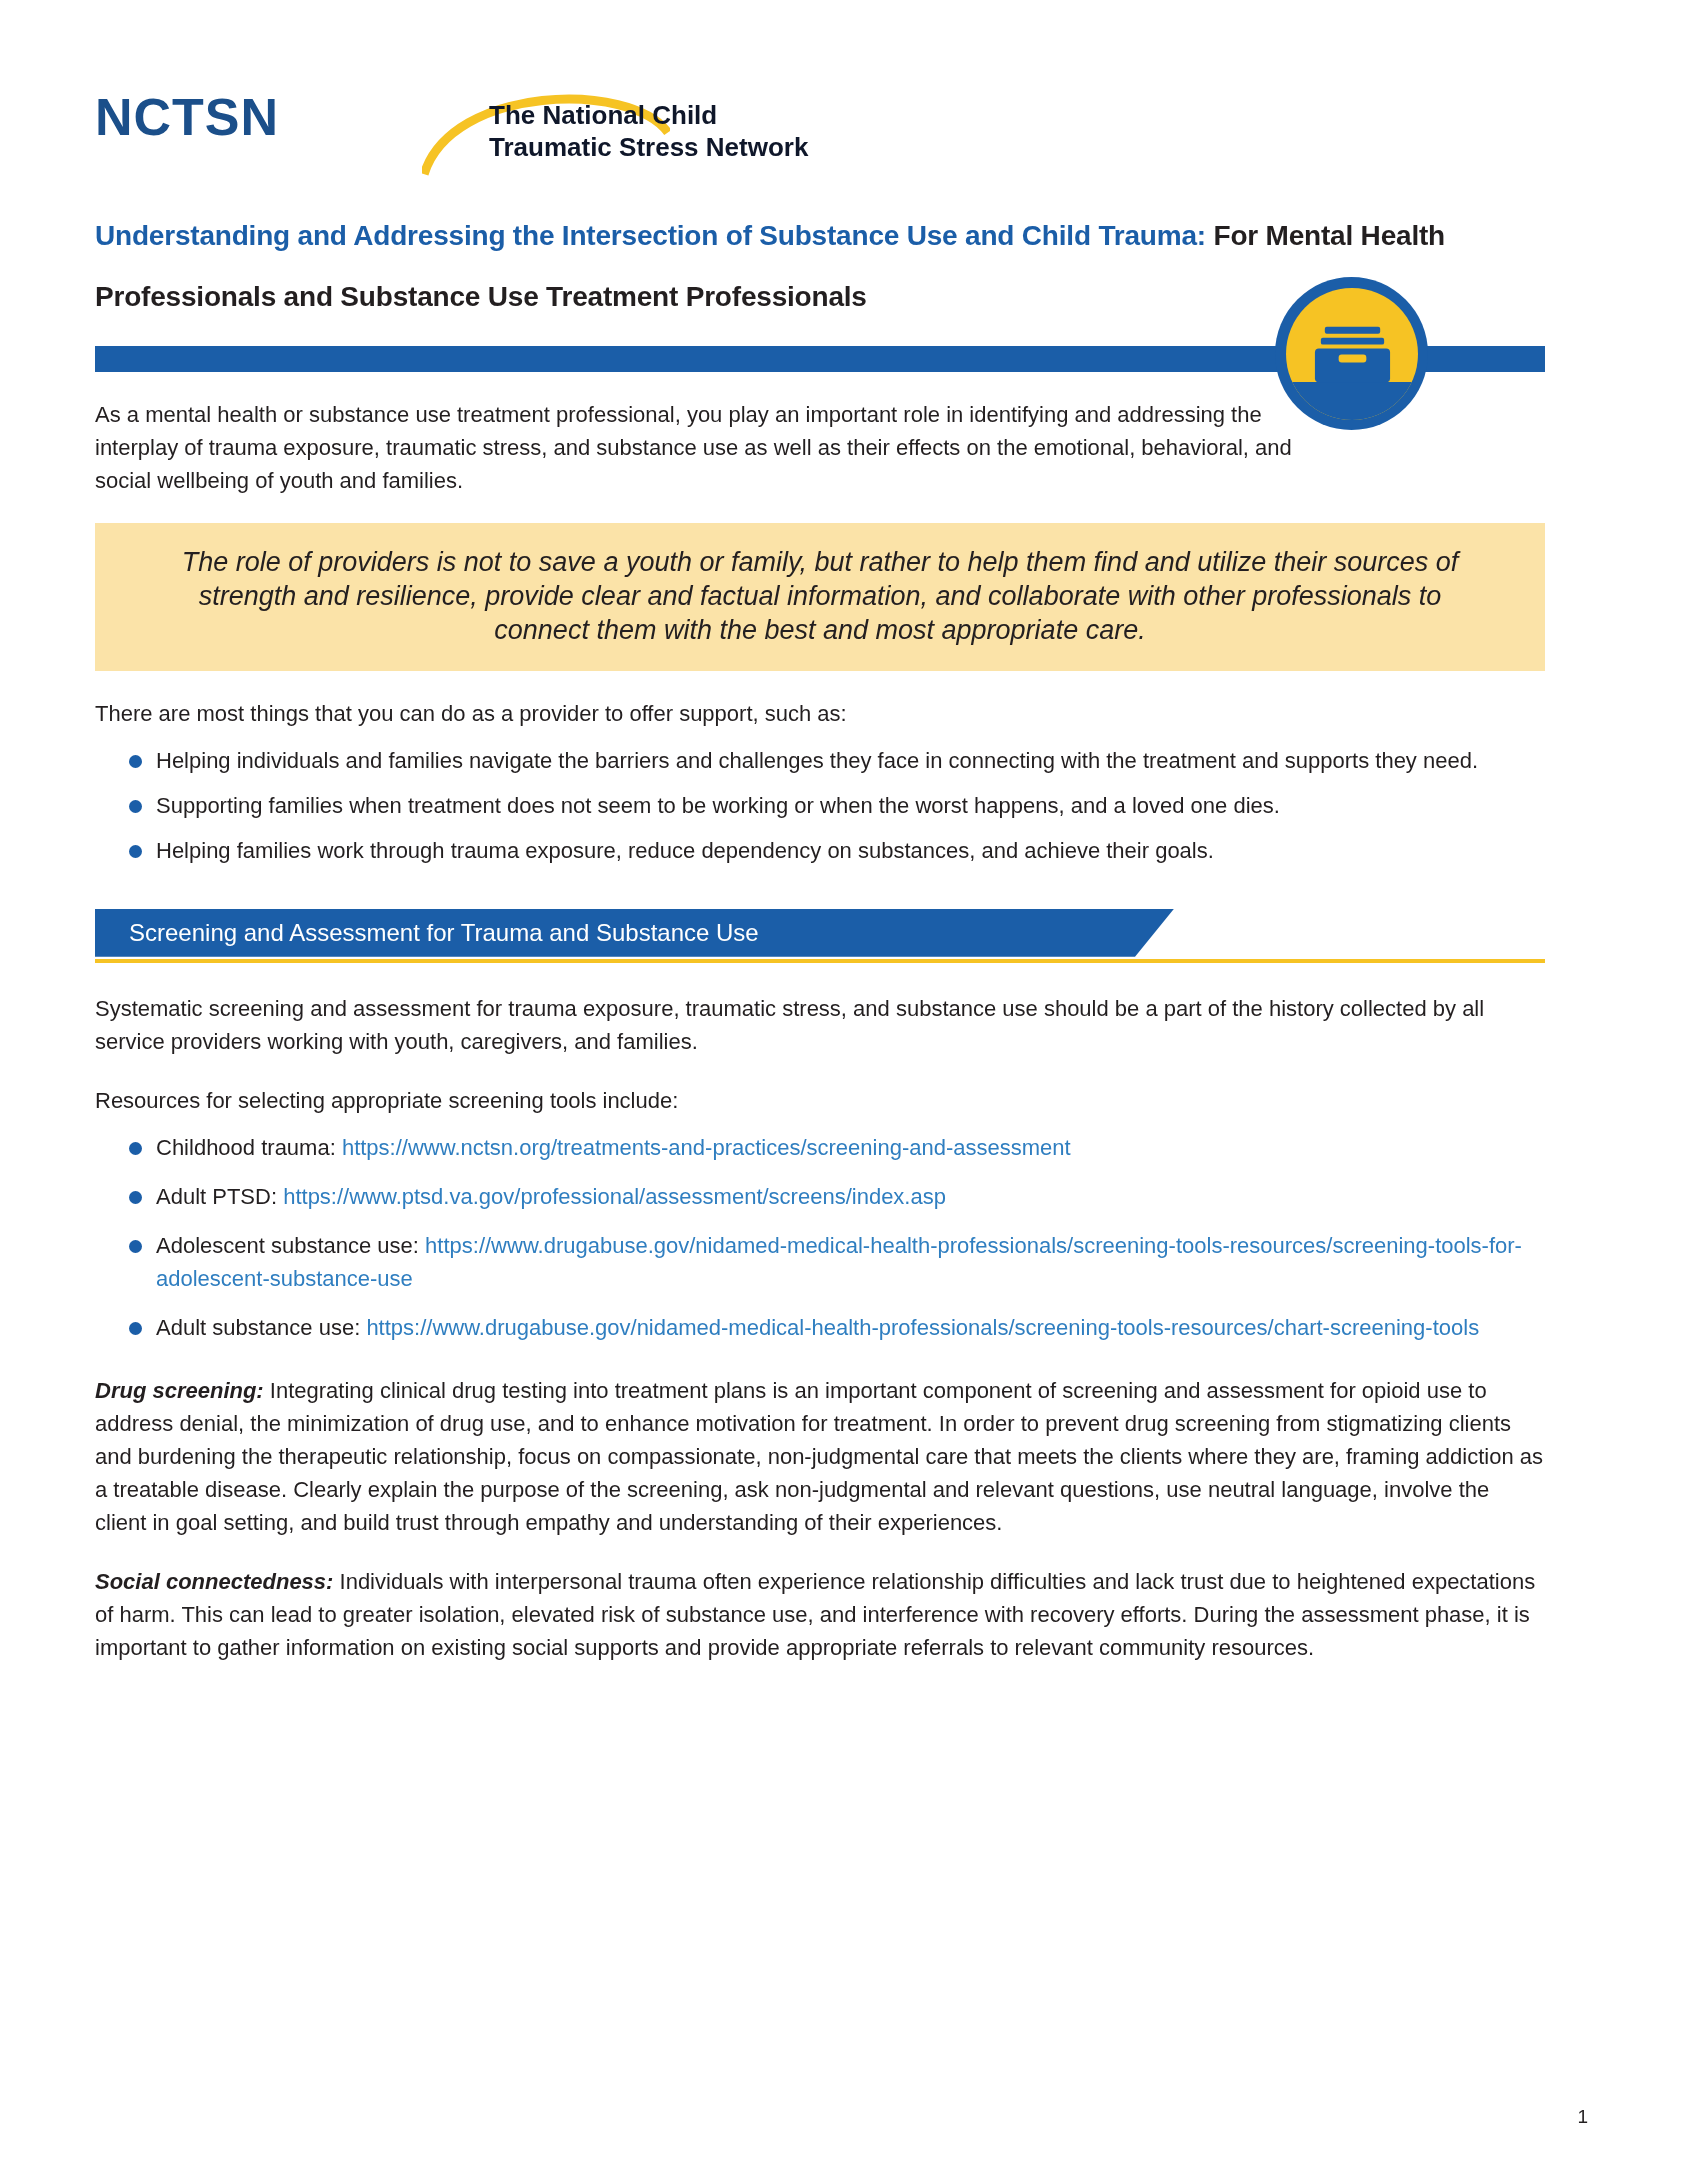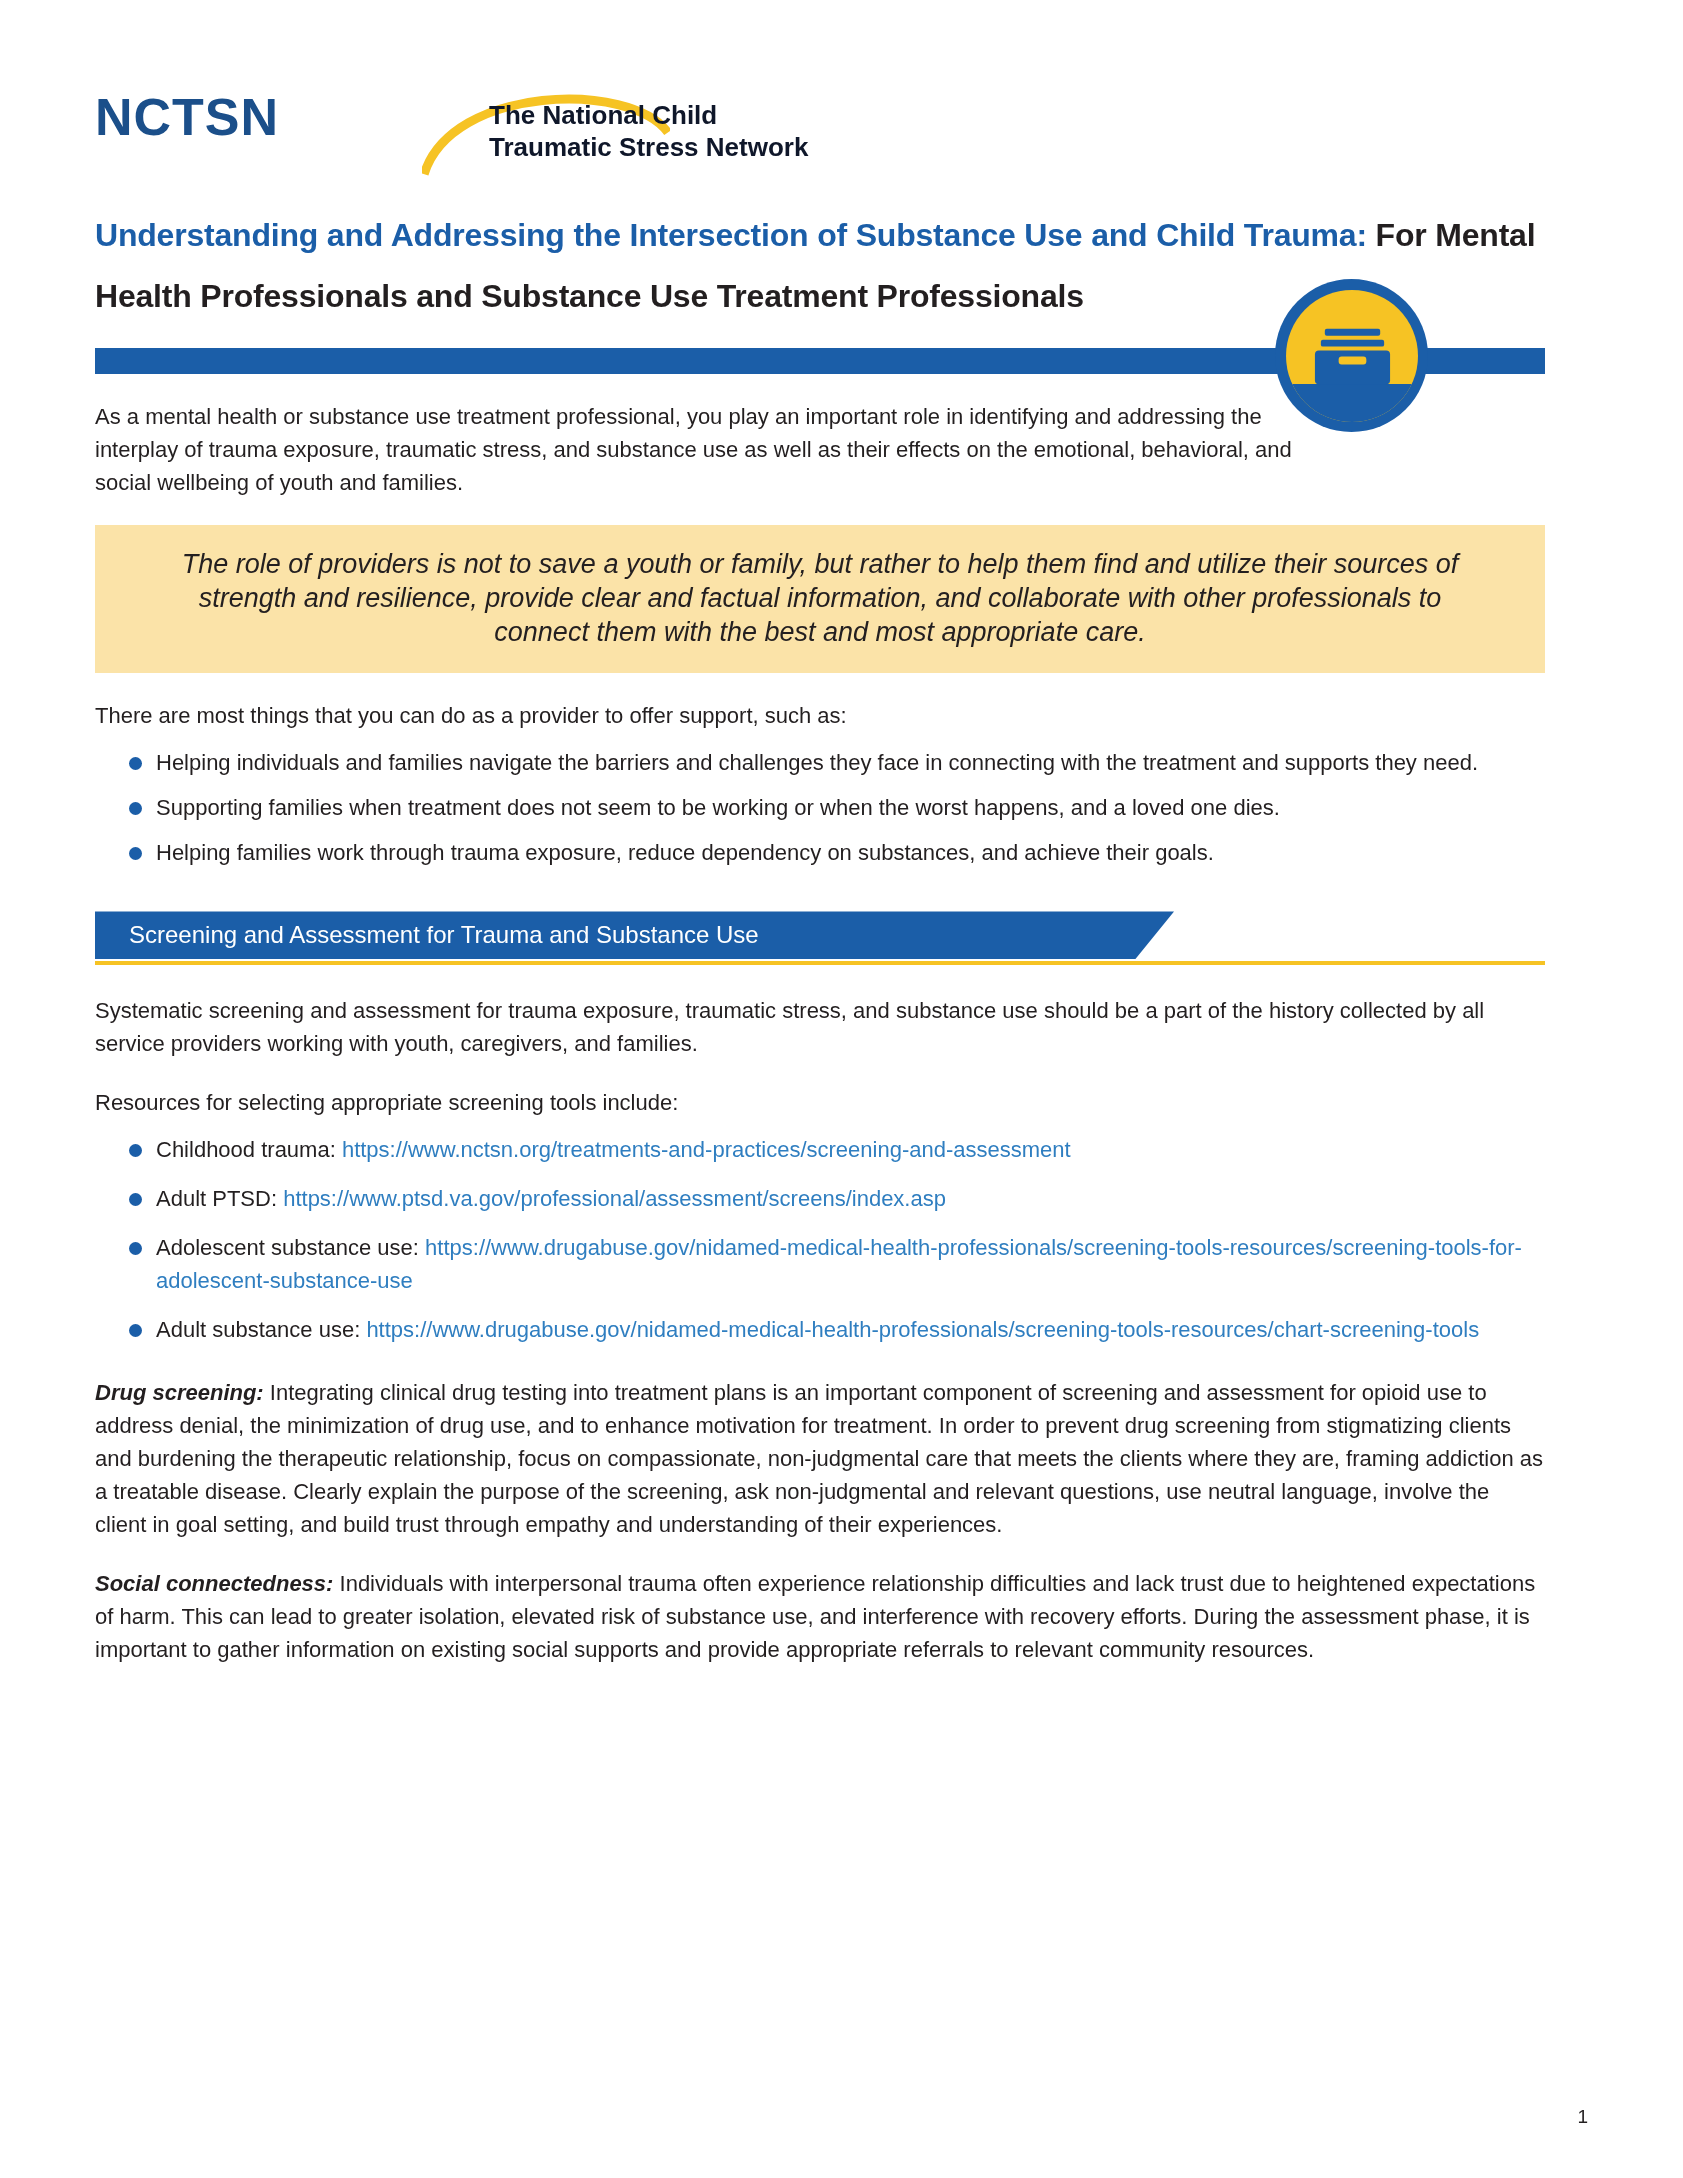--- a/index.html
+++ b/index.html
@@ -62,21 +62,21 @@
     line-height: 32px;
     color: #0f172a;
     font-weight: bold;
     margin-left: 6px;
   }
   .nctsn-name span { display: block; }
 
   
   .title {
     margin-top: 22px;
-    font-size: 32px;
+    font-size: 28px;
     line-height: 61px;
     font-weight: bold;
     color: #231f20;
     letter-spacing: -0.2px;
   }
   .title .blue { color: #1b5ea8; }
 
   
   .bar-row {
     position: relative;

